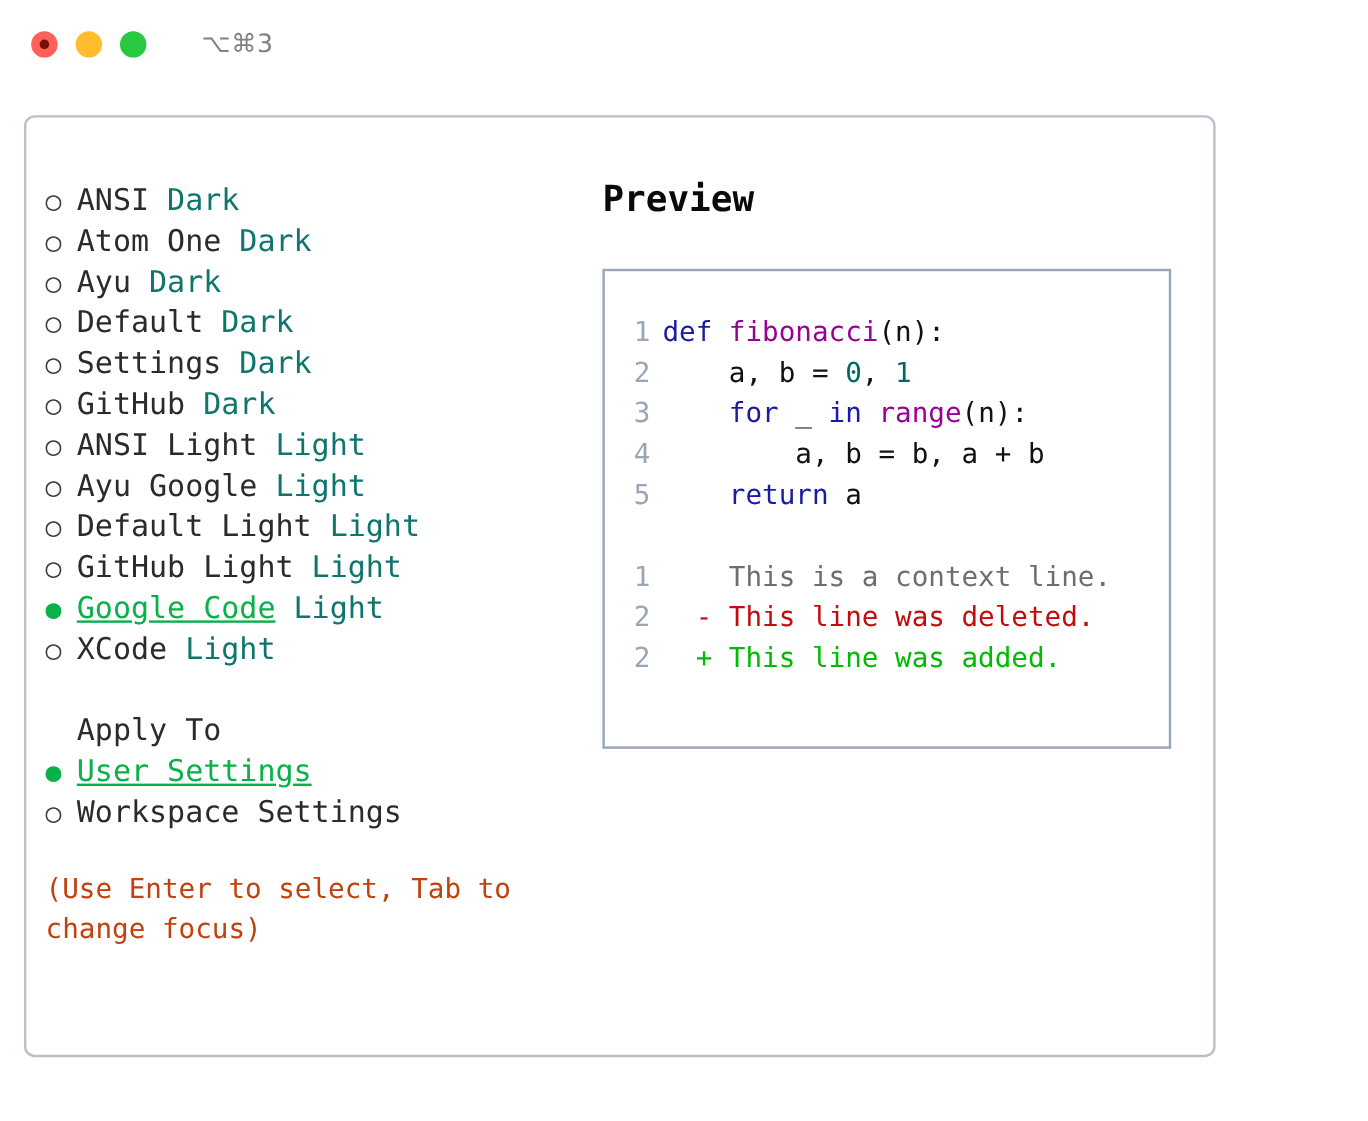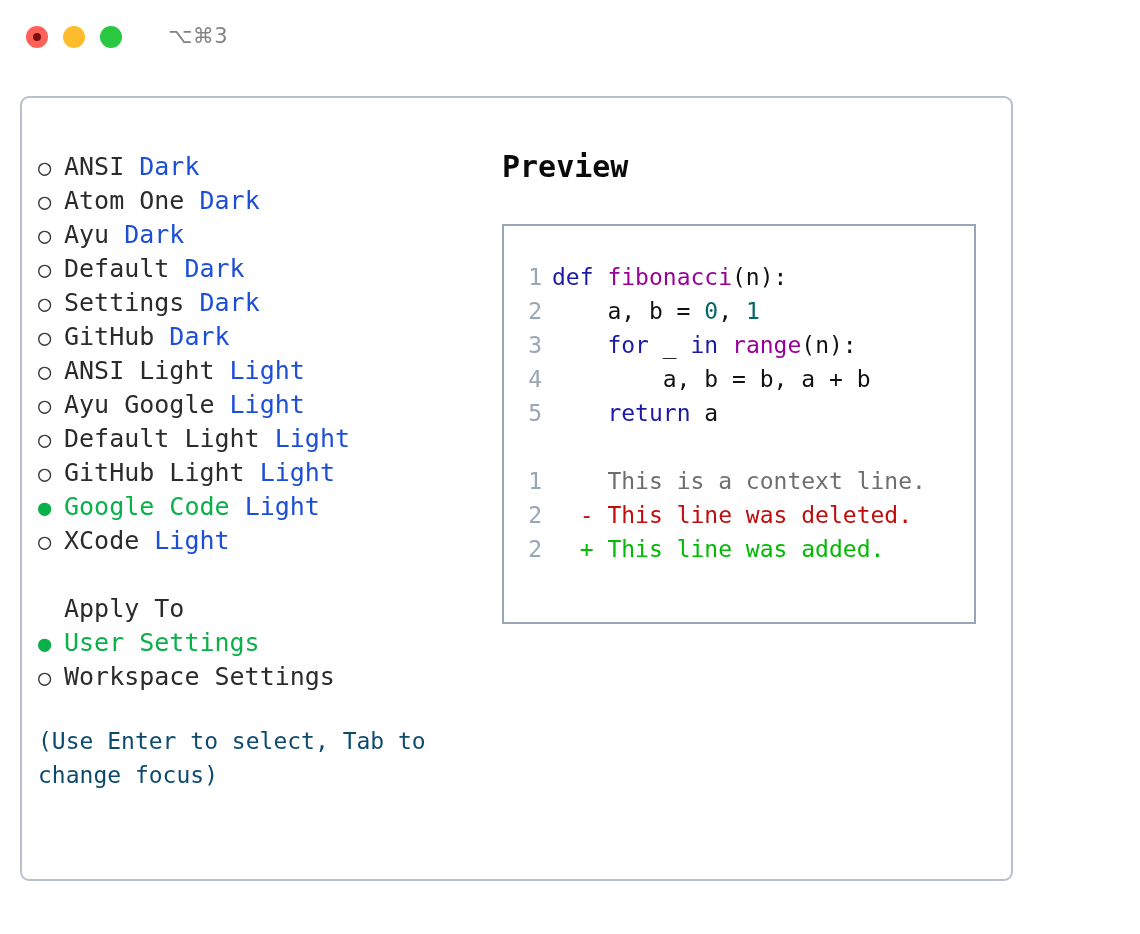--- a/index.html
+++ b/index.html
@@ -118,41 +118,41 @@
     display: inline-block;
     width: 26px;
     flex: 0 0 26px;
     font-size: 22px;
     color: #3c3c3c;
   }
   .marker.on {
     color: #0ab04a;
   }
   .opt-label { color: #2b2b2b; }
-  .opt.selected .opt-label { color: #0ab04a; }
-  .opt-suffix { color: #1d4ed8; text-align: right; }
+  .opt.selected .opt-label { color: #0ab04a; text-decoration: underline; }
+  .opt-suffix { color: #0f766e; text-align: right; }
 
   .group-header {
     display: flex;
     align-items: baseline;
     font-size: 25px;
     line-height: 34px;
     height: 34px;
     white-space: pre;
     color: #2b2b2b;
   }
 
   .spacer-row { height: 34px; }
 
   
   .hint {
     margin-top: 30px;
     font-size: 23px;
     line-height: 34px;
-    color: #0c4a6e;
+    color: #c2410c;
     width: 410px;
   }
 
   
   .preview-box {
     margin-top: 40px;
     width: 474px;
     height: 400px;
     box-sizing: border-box;
     border: 2px solid #9aa5b5;

